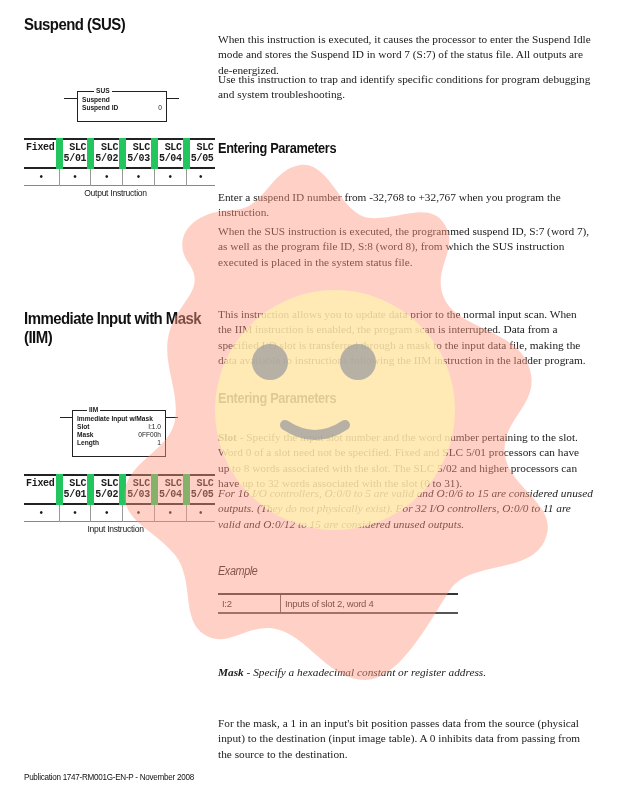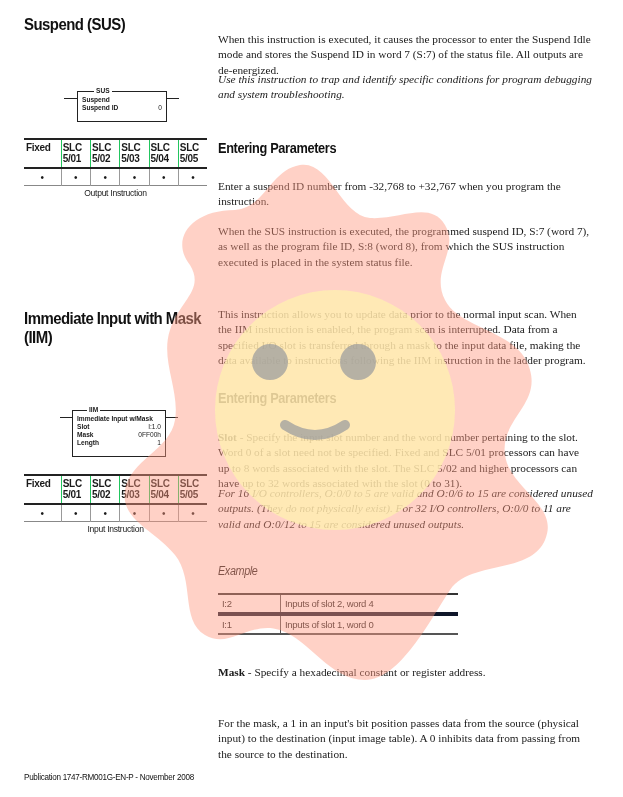--- a/index.html
+++ b/index.html
@@ -33,24 +33,24 @@
   
   .ladder { position: absolute; font-family: "Liberation Sans", sans-serif; font-size: 6.6px; font-weight: bold; }
   .ladder .box { position: absolute; border: 1px solid #222; background: #fff; }
   .ladder .wire { position: absolute; height: 1px; background: #222; }
   .ladder .lbl { position: absolute; top: -5px; background: #fff; padding: 0 2px; font-size: 6.6px; line-height: 8px; }
   .ladder .row { position: absolute; left: 4px; right: 4px; display: flex; justify-content: space-between; line-height: 7.5px; }
   .ladder .val { font-weight: normal; }
 
   
   .compat { position: absolute; left: 24px; width: 183px; font-family: "Liberation Sans", sans-serif; }
-  .compat table { border-collapse: collapse; width: 100%; }
+  .compat table { border-collapse: collapse; width: 100%; font-family: Liberation Mono, monospace; }
   .compat th {
-    font-size: 10px; font-weight: bold; line-height: 11px; padding: 2px 1px 3px; text-align: left;
-    border-left: 1px solid #22c55e; letter-spacing: -0.3px;
+    font-size: 10px; font-weight: bold; line-height: 11px; padding: 2px 1px 3px; text-align: right;
+    border-left: 7px solid #22c55e; letter-spacing: -0.3px;
   }
   .compat th:first-child { border-left: none; vertical-align: top; text-align: left; padding-left: 2px; }
   .compat thead tr { border-top: 2px solid #222; border-bottom: 2px solid #222; }
   .compat td { font-size: 10px; text-align: center; border-left: 1px solid #999; padding: 3px 0 2px; }
   .compat td:first-child { border-left: none; }
   .compat tbody tr { border-bottom: 1px solid #888; }
   .compat .caption { font-size: 9.5px; text-align: center; letter-spacing: -0.3px; transform: scaleX(0.9); margin-top: 1px; }
 
   .example-label {
     position: absolute; left: 218px; font-family: "Liberation Sans", sans-serif; font-style: italic;
@@ -67,21 +67,21 @@
     font-family: "Liberation Sans", sans-serif; font-size: 9px; letter-spacing: -0.3px;
     transform: scaleX(0.9); transform-origin: left top; color: #111;
   }
 </style>
 </head>
 <body>
 
 <div class="h-title content" style="top:15px;">Suspend (SUS)</div>
 
 <div class="para content" style="top:32px;">When this instruction is executed, it causes the processor to enter the Suspend Idle mode and stores the Suspend ID in word 7 (S:7) of the status file. All outputs are de-energized.</div>
-<div class="para content" style="top:72px;font-style:italic;">Use this instruction to trap and identify specific conditions for program debugging and system troubleshooting.</div>
+<div class="para content" style="top:72px;">Use this instruction to trap and identify specific conditions for program debugging and system troubleshooting.</div>
 
 <div class="ladder content" style="left:64px; top:88px;">
   <div class="wire" style="left:0; top:10px; width:13px;"></div>
   <div class="box" style="left:13px; top:3px; width:88px; height:29px;">
     <span class="lbl" style="left:16px;">SUS</span>
     <div class="row" style="top:4px;">
         <span>Suspend</span>
         <span class="val"></span>
       </div>
     <div class="row" style="top:12px;">
@@ -112,21 +112,21 @@
       <td>•</td>
       <td>•</td>
       <td>•</td>
     </tr>
       </tbody>
   </table>
   <div class="caption">Output Instruction</div>
 </div>
 
 <div class="h-sub content" style="top:140px;">Entering Parameters</div>
-<div class="para content" style="top:179px;">Enter a suspend ID number from -32,768 to +32,767 when you program the instruction.</div>
+<div class="para content" style="top:190px;">Enter a suspend ID number from -32,768 to +32,767 when you program the instruction.</div>
 <div class="para content" style="top:224px;">When the SUS instruction is executed, the programmed suspend ID, S:7 (word 7), as well as the program file ID, S:8 (word 8), from which the SUS instruction executed is placed in the system status file.</div>
 
 <div class="h-title content" style="top:309px;">
   <span>Immediate Input with Mask</span><br><span>(IIM)</span>
 </div>
 
 <div class="para content" style="top:307px;">This instruction allows you to update data prior to the normal input scan. When the IIM instruction is enabled, the program scan is interrupted. Data from a specified I/O slot is transferred through a mask to the input data file, making the data available to instructions following the IIM instruction in the ladder program.</div>
 
 <div class="h-sub content" style="top:390px;">Entering Parameters</div>
 
@@ -184,29 +184,25 @@
 <div class="para content" style="top:486px;font-style:italic;">For 16 I/O controllers, O:0/0 to 5 are valid and O:0/6 to 15 are considered unused outputs. (They do not physically exist). For 32 I/O controllers, O:0/0 to 11 are valid and O:0/12 to 15 are considered unused outputs.</div>
 
 <div class="example-label content" style="top:564px;">Example</div>
 <div class="example content" style="top:593px;">
   <table>
     <tbody>
         <tr>
           <td>I:2</td>
           <td>Inputs of slot 2, word 4</td>
         </tr>
-    <tr>
-          <td>I:1</td>
-          <td>Inputs of slot 1, word 0</td>
-        </tr>
   </tbody>
     </table>
 </div>
 
-<div class="para content" style="top:665px;"><b>Mask</b><span> - Specify a hexadecimal constant or register address.</span></div>
+<div class="para content" style="top:665px;font-style:italic;"><b>Mask</b><span> - Specify a hexadecimal constant or register address.</span></div>
 <div class="para content" style="top:716px;">For the mask, a 1 in an input's bit position passes data from the source (physical input) to the destination (input image table). A 0 inhibits data from passing from the source to the destination.</div>
 
 <div class="footer content">Publication 1747-RM001G-EN-P - November 2008</div>
 
 <svg id="watermark" viewBox="0 0 623 797">
   <g style="mix-blend-mode:multiply">
     <path d="M190,265 C170,240 190,210 235,210 C265,208 270,170 300,165 C330,160 340,215 370,218 C400,220 430,200 445,225
          C460,250 430,270 445,300 C460,330 520,330 530,370 C540,405 500,420 505,455 C510,490 560,505 545,540
          C530,575 470,560 450,590 C430,620 400,680 365,680 C330,680 310,640 280,630 C250,620 230,650 205,635
          C180,620 195,580 175,555 C155,530 120,520 125,490 C130,460 170,450 175,420 C180,390 160,360 170,330

